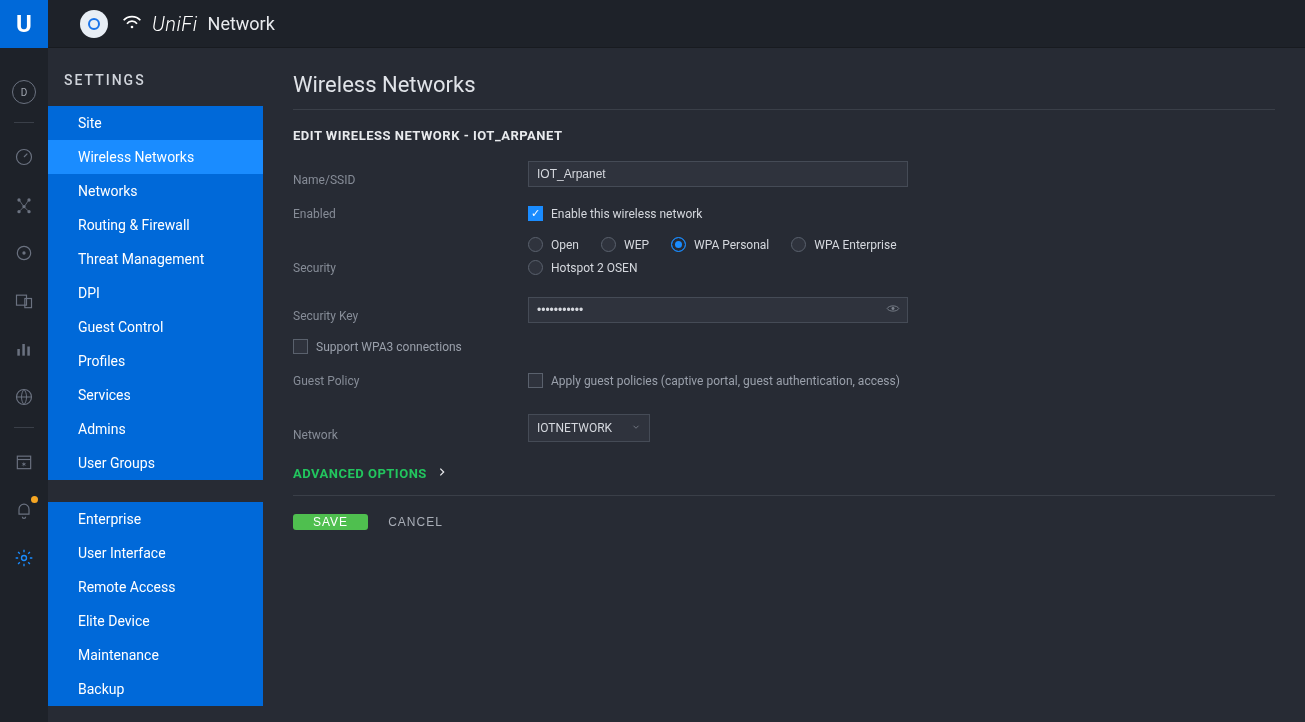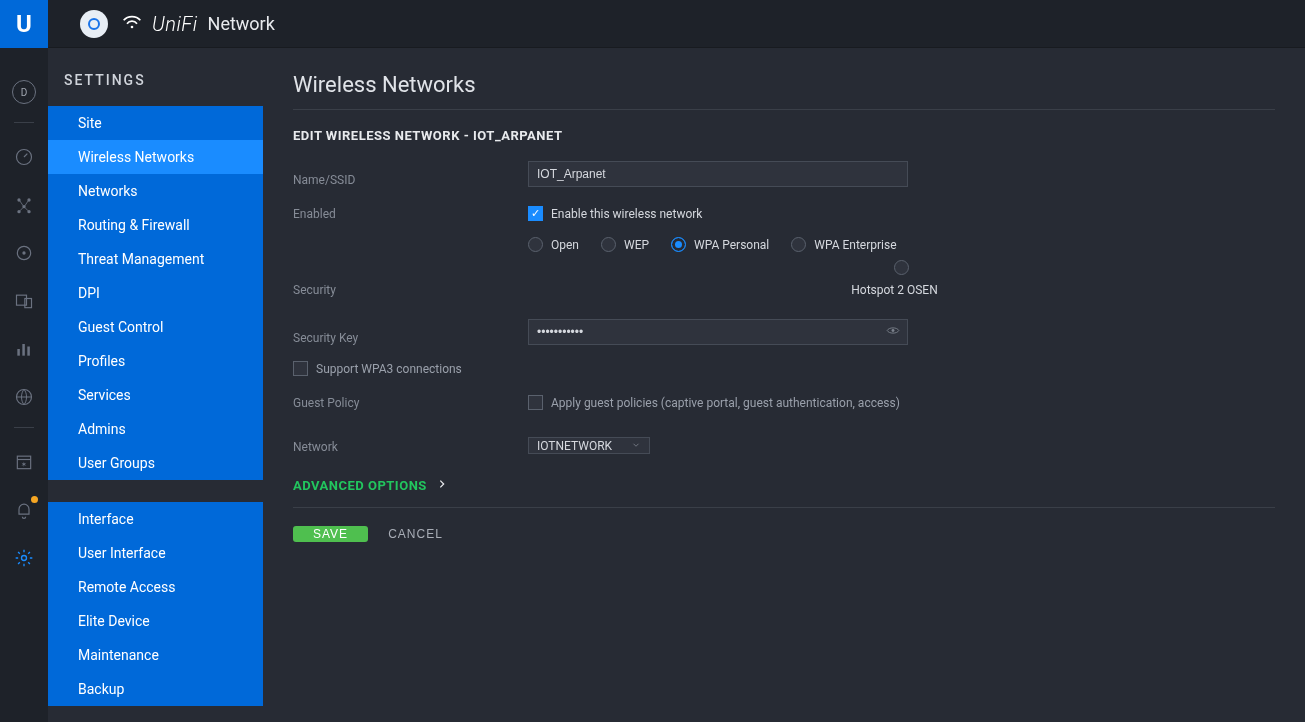--- a/index.html
+++ b/index.html
@@ -206,23 +206,23 @@
       background: #2f333d;
       cursor: pointer;
       flex-shrink: 0;
     }
     .chk.checked { background: #1a8cff; border-color: #1a8cff; }
     .chk.checked::after { content: '✓'; color: #fff; font-size: 11px; line-height: 1; }
     .radio { border-radius: 50%; }
     .radio.checked { border-color: #1a8cff; background: #1a8cff; box-shadow: inset 0 0 0 3px #272b34; }
     .opt-label { color: #d5d8de; font-size: 12px; margin-right: 14px; }
     .opt-label.muted { color: #9aa0ab; }
-    .radio-line2 { margin-top: 8px; flex-direction: column; }
+    .radio-line2 { margin-top: 8px; }
     .select-box {
-      width: 122px; height: 17px;
+      width: 122px; height: 28px;
       background: #2f333d; border: 1px solid #454b56;
       color: #d5d8de; font-size: 12px;
       display: inline-flex; align-items: center; justify-content: space-between;
       padding: 0 8px; cursor: pointer;
     }
     .select-box .chev { color: #7c828d; }
     .adv-row {
       display: flex; align-items: flex-start; gap: 10px;
       font-size: 13px; font-weight: 700; letter-spacing: 0.5px;
       color: #22c55e; margin: 24px 0 14px; cursor: pointer;
@@ -387,21 +387,21 @@
       <div class="side-item">
           <span>Admins</span>
         </div>
       <div class="side-item">
           <span>User Groups</span>
         </div>
     </div>
     <div style="height:2px"></div>
     <div class="side-group secondary">
       <div class="side-item">
-          <span>Interface</span>
+          <span>Enterprise</span>
         </div>
       <div class="side-item">
           <span>User Interface</span>
         </div>
       <div class="side-item">
           <span>Remote Access</span>
         </div>
       <div class="side-item">
           <span>Elite Device</span>
         </div>

